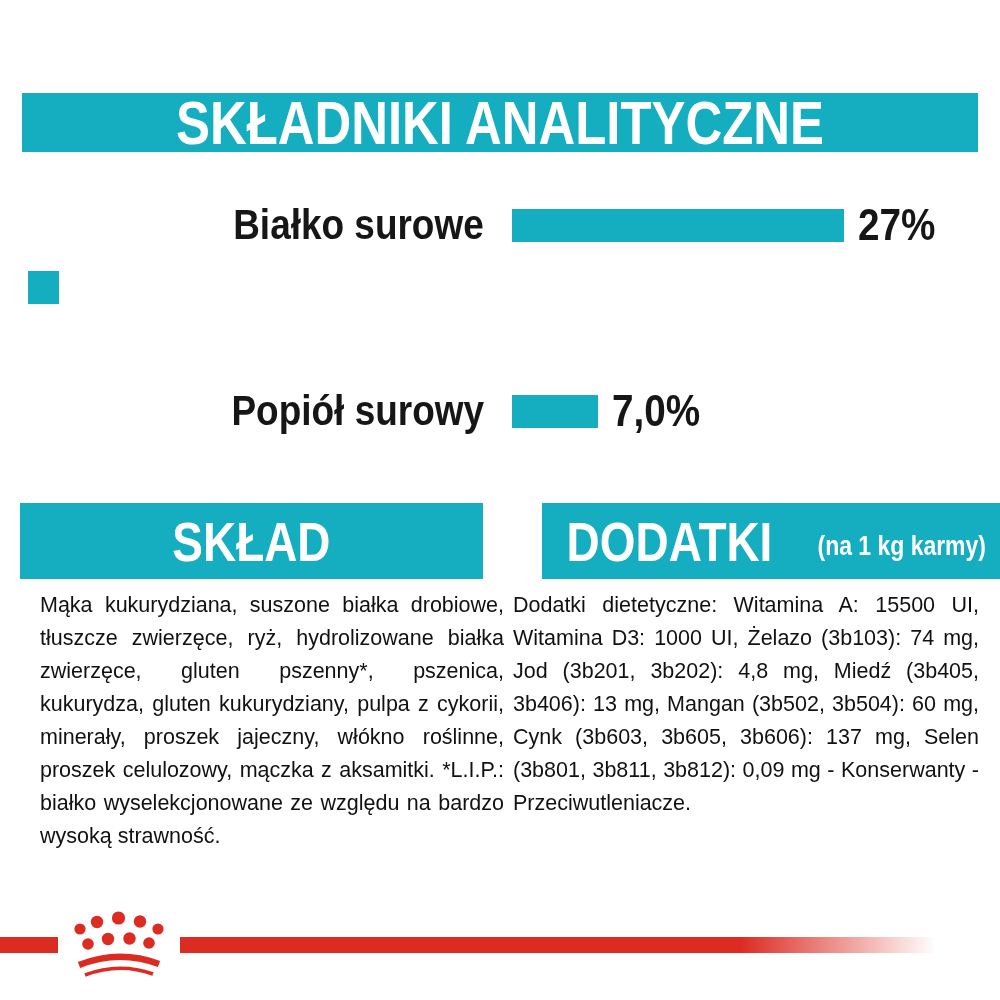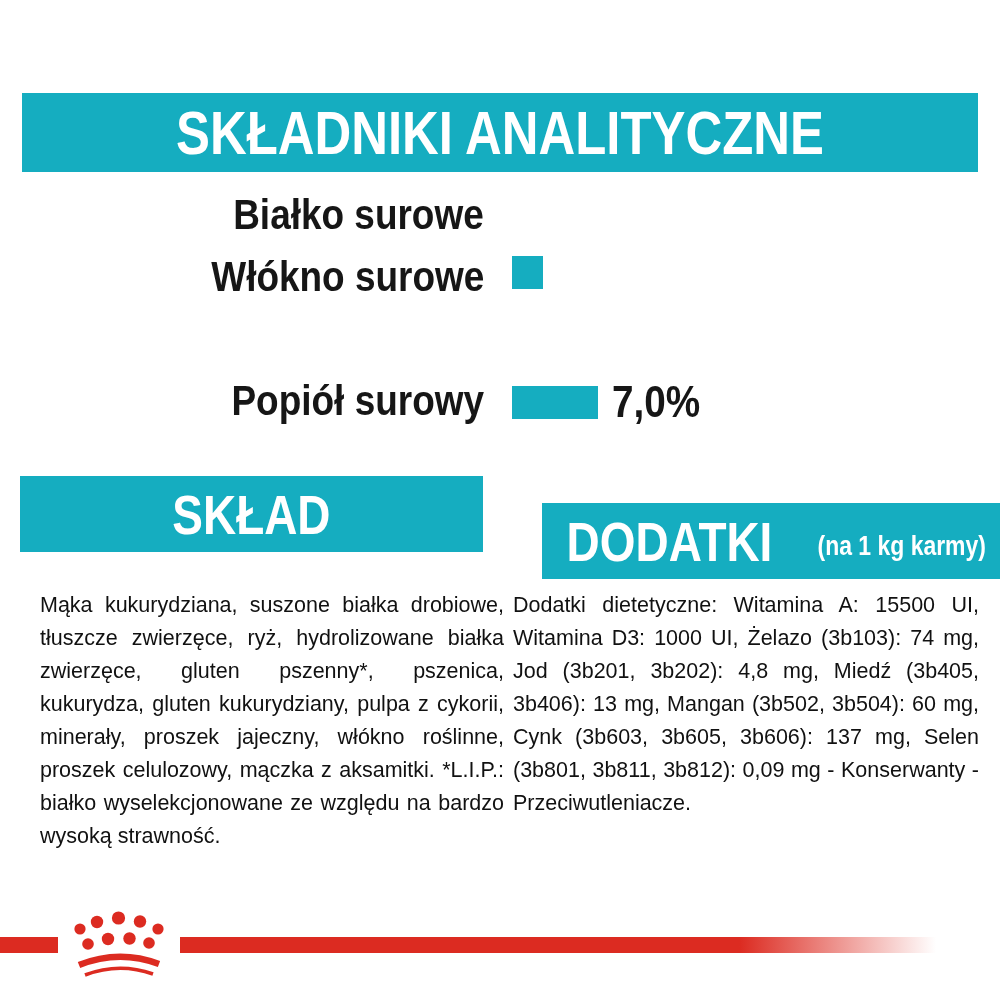--- a/index.html
+++ b/index.html
@@ -5,41 +5,41 @@
   * { margin:0; padding:0; box-sizing:border-box; }
   html,body { background:#fff; }
   body {
     width:1000px; height:1000px; position:relative; overflow:hidden;
     font-family:"Liberation Sans", sans-serif; color:#161616;
   }
   .teal-banner {
     position:absolute; background:#15ADC0; display:flex;
     align-items:center; justify-content:center;
   }
-  .banner-main { left:22px; top:93px; width:956px; height:79px; }
+  .banner-main { left:22px; top:93px; width:956px; height:59px; }
   .banner-main .cond {
     font-size:62px; font-weight:bold; color:#fff; white-space:nowrap;
   }
   .cond { display:inline-block; transform:scaleX(0.82); transform-origin:center; }
   .cond-r { display:inline-block; transform:scaleX(0.88); transform-origin:right center; }
   .cond-l { display:inline-block; transform:scaleX(0.88); transform-origin:left center; }
 
   
   .chart { position:absolute; top:194px; left:0; width:1000px; }
-  .chart-row { height:62px; display:flex; align-items:flex-start; }
+  .chart-row { height:62px; display:flex; align-items:center; }
   .chart-label {
     width:484px; text-align:right; font-weight:bold; font-size:42px;
     white-space:nowrap; line-height:1;
   }
   .bar-wrap { margin-left:28px; display:flex; align-items:center; }
   .bar { height:33px; background:#15ADC0; }
   .bar-value { margin-left:14px; font-weight:bold; font-size:44px; white-space:nowrap; line-height:1; }
 
   
-  .hdr-left  { left:20px;  top:476px; width:463px; height:76px; }
+  .hdr-left  { left:20px;  top:503px; width:463px; height:76px; }
   .hdr-right { left:542px; top:503px; width:465px; height:76px; }
   .hdr-title { font-size:56px; font-weight:bold; color:#fff; white-space:nowrap; }
   .hdr-sub   { font-size:28px; font-weight:bold; color:#fff; white-space:nowrap; margin-left:4px; margin-top:10px; }
 
   
   .body-text {
     position:absolute; top:589px; font-size:21.5px; line-height:33px;
     text-align:justify; color:#111;
   }
   .body-left  { left:20px;  width:464px;margin-left:20px; }
@@ -57,24 +57,27 @@
 <body>
 
 <div class="teal-banner banner-main">
   <span class="cond">SKŁADNIKI ANALITYCZNE</span>
 </div>
 
 <div class="chart">
   <div>
   <div class="chart-row">
     <div class="chart-label"><span class="cond-r">Białko surowe</span></div>
+    <div class="bar-wrap">
+      <div class="bar" style="width: 332px; background: rgb(21, 173, 192);"></div>
+      <div class="bar-value"><span class="cond-l">27%</span></div>
+    </div>
   </div>
 
   <div class="chart-row">
-    <div class="chart-label"><span class="cond-r">Włókno surowe</span></div>
     <div class="bar-wrap">
       <div class="bar" style="width: 31px; background: rgb(21, 173, 192);"></div>
     </div>
   </div>
 
   <div class="chart-row">
   </div>
 
   <div class="chart-row">
     <div class="chart-label"><span class="cond-r">Popiół surowy</span></div>

